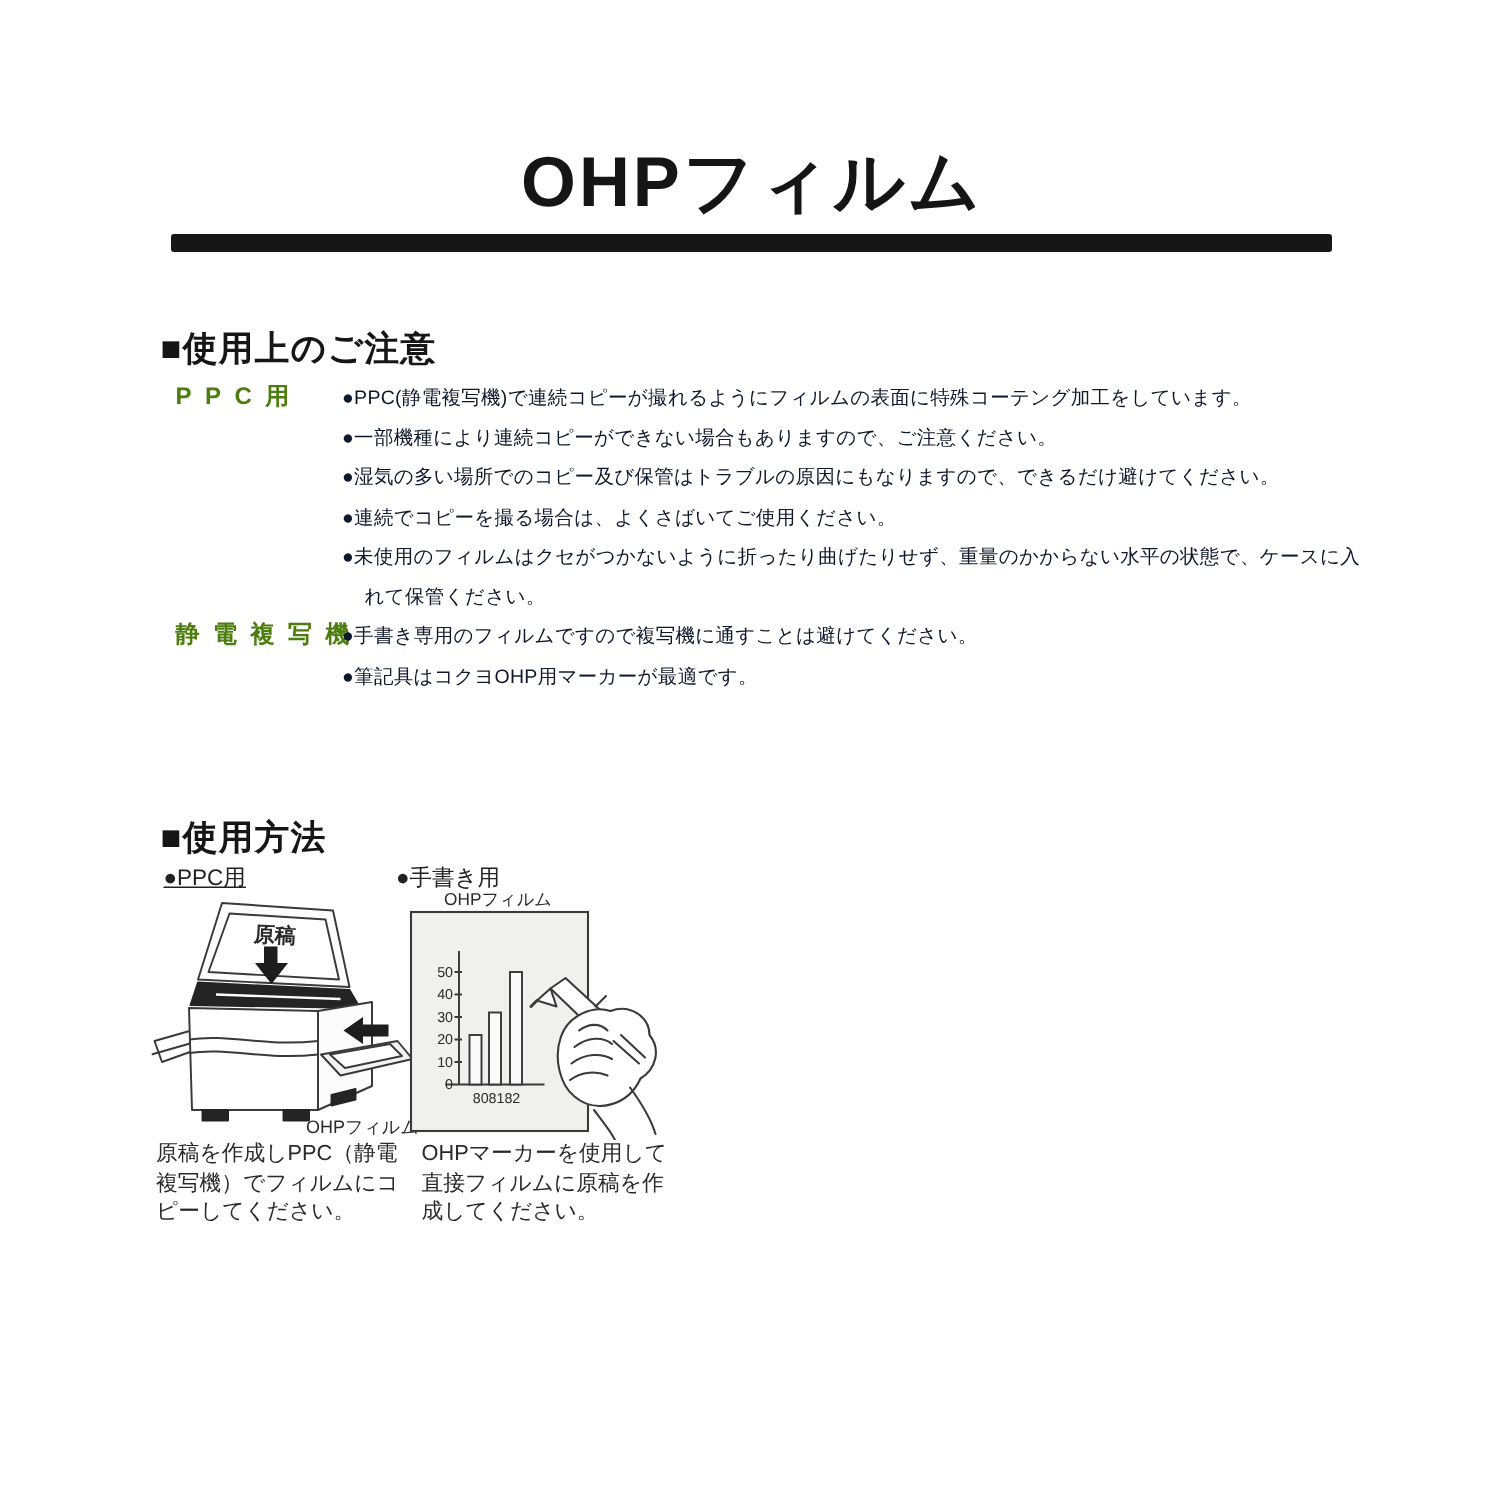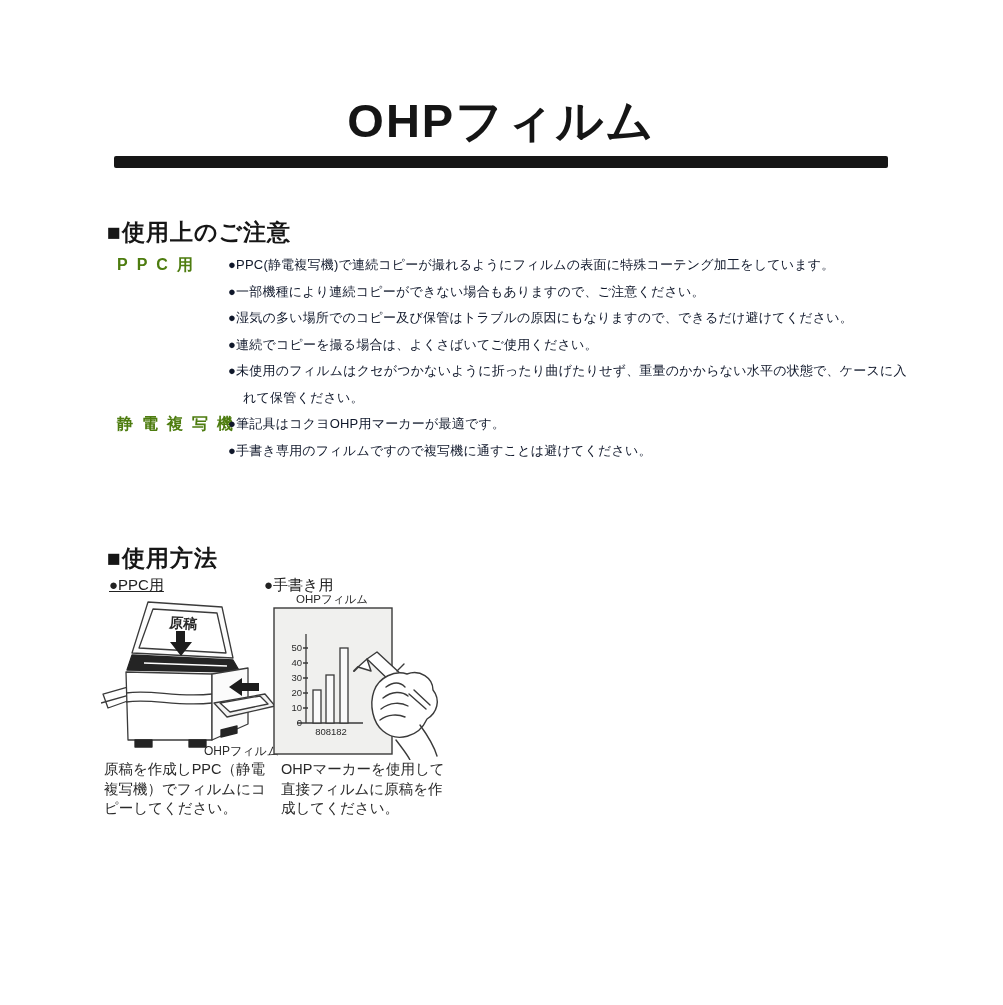--- a/index.html
+++ b/index.html
@@ -61,22 +61,22 @@
       <div class="item">●PPC(静電複写機)で連続コピーが撮れるようにフィルムの表面に特殊コーテング加工をしています。</div>
       <div class="item">●一部機種により連続コピーができない場合もありますので、ご注意ください。</div>
       <div class="item">●湿気の多い場所でのコピー及び保管はトラブルの原因にもなりますので、できるだけ避けてください。</div>
       <div class="item">●連続でコピーを撮る場合は、よくさばいてご使用ください。</div>
       <div class="item">●未使用のフィルムはクセがつかないように折ったり曲げたりせず、重量のかからない水平の状態で、ケースに入れて保管ください。</div>
     </div>
   </div>
   <div class="group">
     <div class="group-label">静電複写機</div>
     <div class="group-items">
+      <div class="item">●手書き専用のフィルムですので複写機に通すことは避けてください。</div>
       <div class="item">●筆記具はコクヨOHP用マーカーが最適です。</div>
-      <div class="item">●手書き専用のフィルムですので複写機に通すことは避けてください。</div>
     </div>
   </div>
 </div>
 
 <div class="sec-heading usage-heading">■使用方法</div>
 
 <div class="col-label ppc">●PPC用</div>
 <div class="col-label hand">●手書き用</div>
 
 <div class="illus copier">

